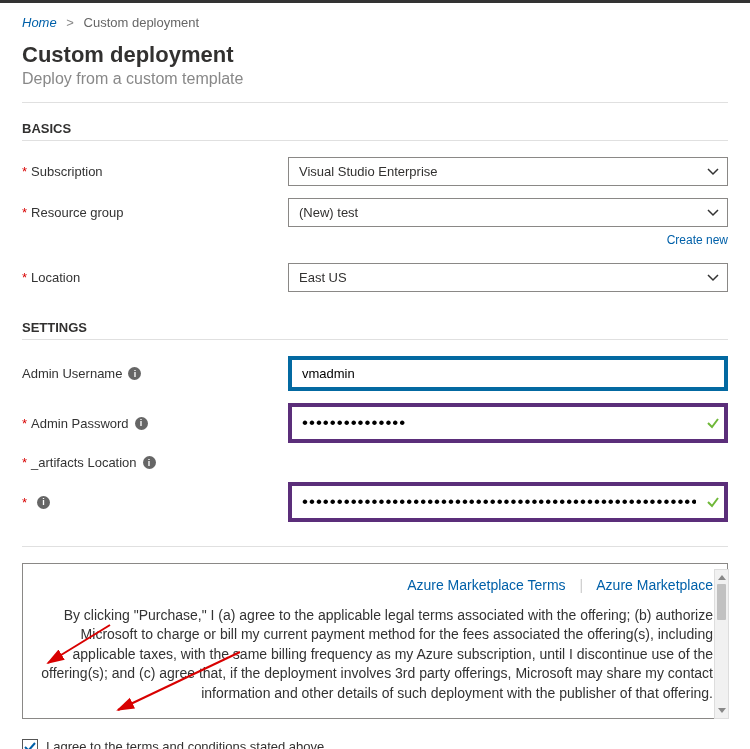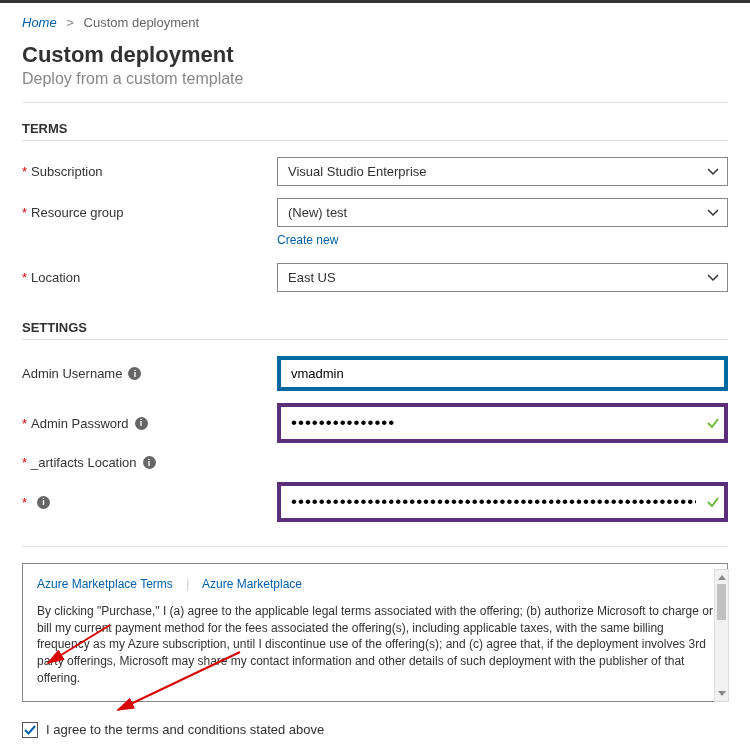--- a/index.html
+++ b/index.html
@@ -89,20 +89,21 @@
       border-radius: 50%;
       background: #666;
       color: #fff;
       font-size: 9px;
       align-items: center;
       justify-content: center;
       font-weight: bold;
     }
     .field-input {
       flex: 1;
+      margin-left: 11px;
     }
     .select-like {
       border: 1px solid #8a8886;
       padding: 6px 28px 6px 10px;
       font-size: 13px;
       position: relative;
       background: #fff;
       cursor: pointer;
     }
     .chevron {
@@ -144,22 +145,23 @@
     .check-icon svg {
       display: block;
     }
     .terms-box-wrap {
       position: relative;
     }
     .terms-box {
       border: 1px solid #8a8886;
       padding: 12px 14px 14px 14px;
       margin-top: 6px;
-      font-size: 12px;
+      font-size: 14px;
       line-height: 1.4;
+      text-align: right;
     }
     .terms-scrollbar {
       position: absolute;
       right: -1px;
       top: 6px;
       bottom: 0;
       width: 15px;
       background: #f1f1f1;
       border: 1px solid #ddd;
     }
@@ -233,21 +235,21 @@
     <a href="#">Home</a>
     <span class="sep">&gt;</span>
     <span class="current">Custom deployment</span>
   </div>
 
   <h1>Custom deployment</h1>
   <div class="subtitle">Deploy from a custom template</div>
 
   <hr class="hr">
 
-  <div class="section-title">TERMS</div>
+  <div class="section-title">BASICS</div>
   <hr class="section-underline">
 
   <div class="field-row">
     <div class="field-label">
       <span class="required">*</span>
         <span>Subscription</span>
     </div>
     <div class="field-input">
       <div class="select-like">
         <span>Visual Studio Enterprise</span>
@@ -269,21 +271,21 @@
       <div class="select-like">
         <span>(New) test</span>
         <span class="chevron">
           <svg width="12" height="8" viewBox="0 0 12 8">
               <path d="M1 1 L6 6 L11 1" stroke="#333" stroke-width="1.5" fill="none"></path>
             </svg>
         </span>
       </div>
     </div>
   </div>
-  <div class="field-row" style="margin-bottom:16px;">
+  <div class="field-row" style="margin-bottom:16px;text-align:right;">
     <div class="field-label"></div>
     <div class="field-input">
       <a href="#" class="link-below">Create new</a>
     </div>
   </div>
 
   <div class="field-row" style="margin-bottom:24px;">
     <div class="field-label">
       <span class="required">*</span>
         <span>Location</span>

